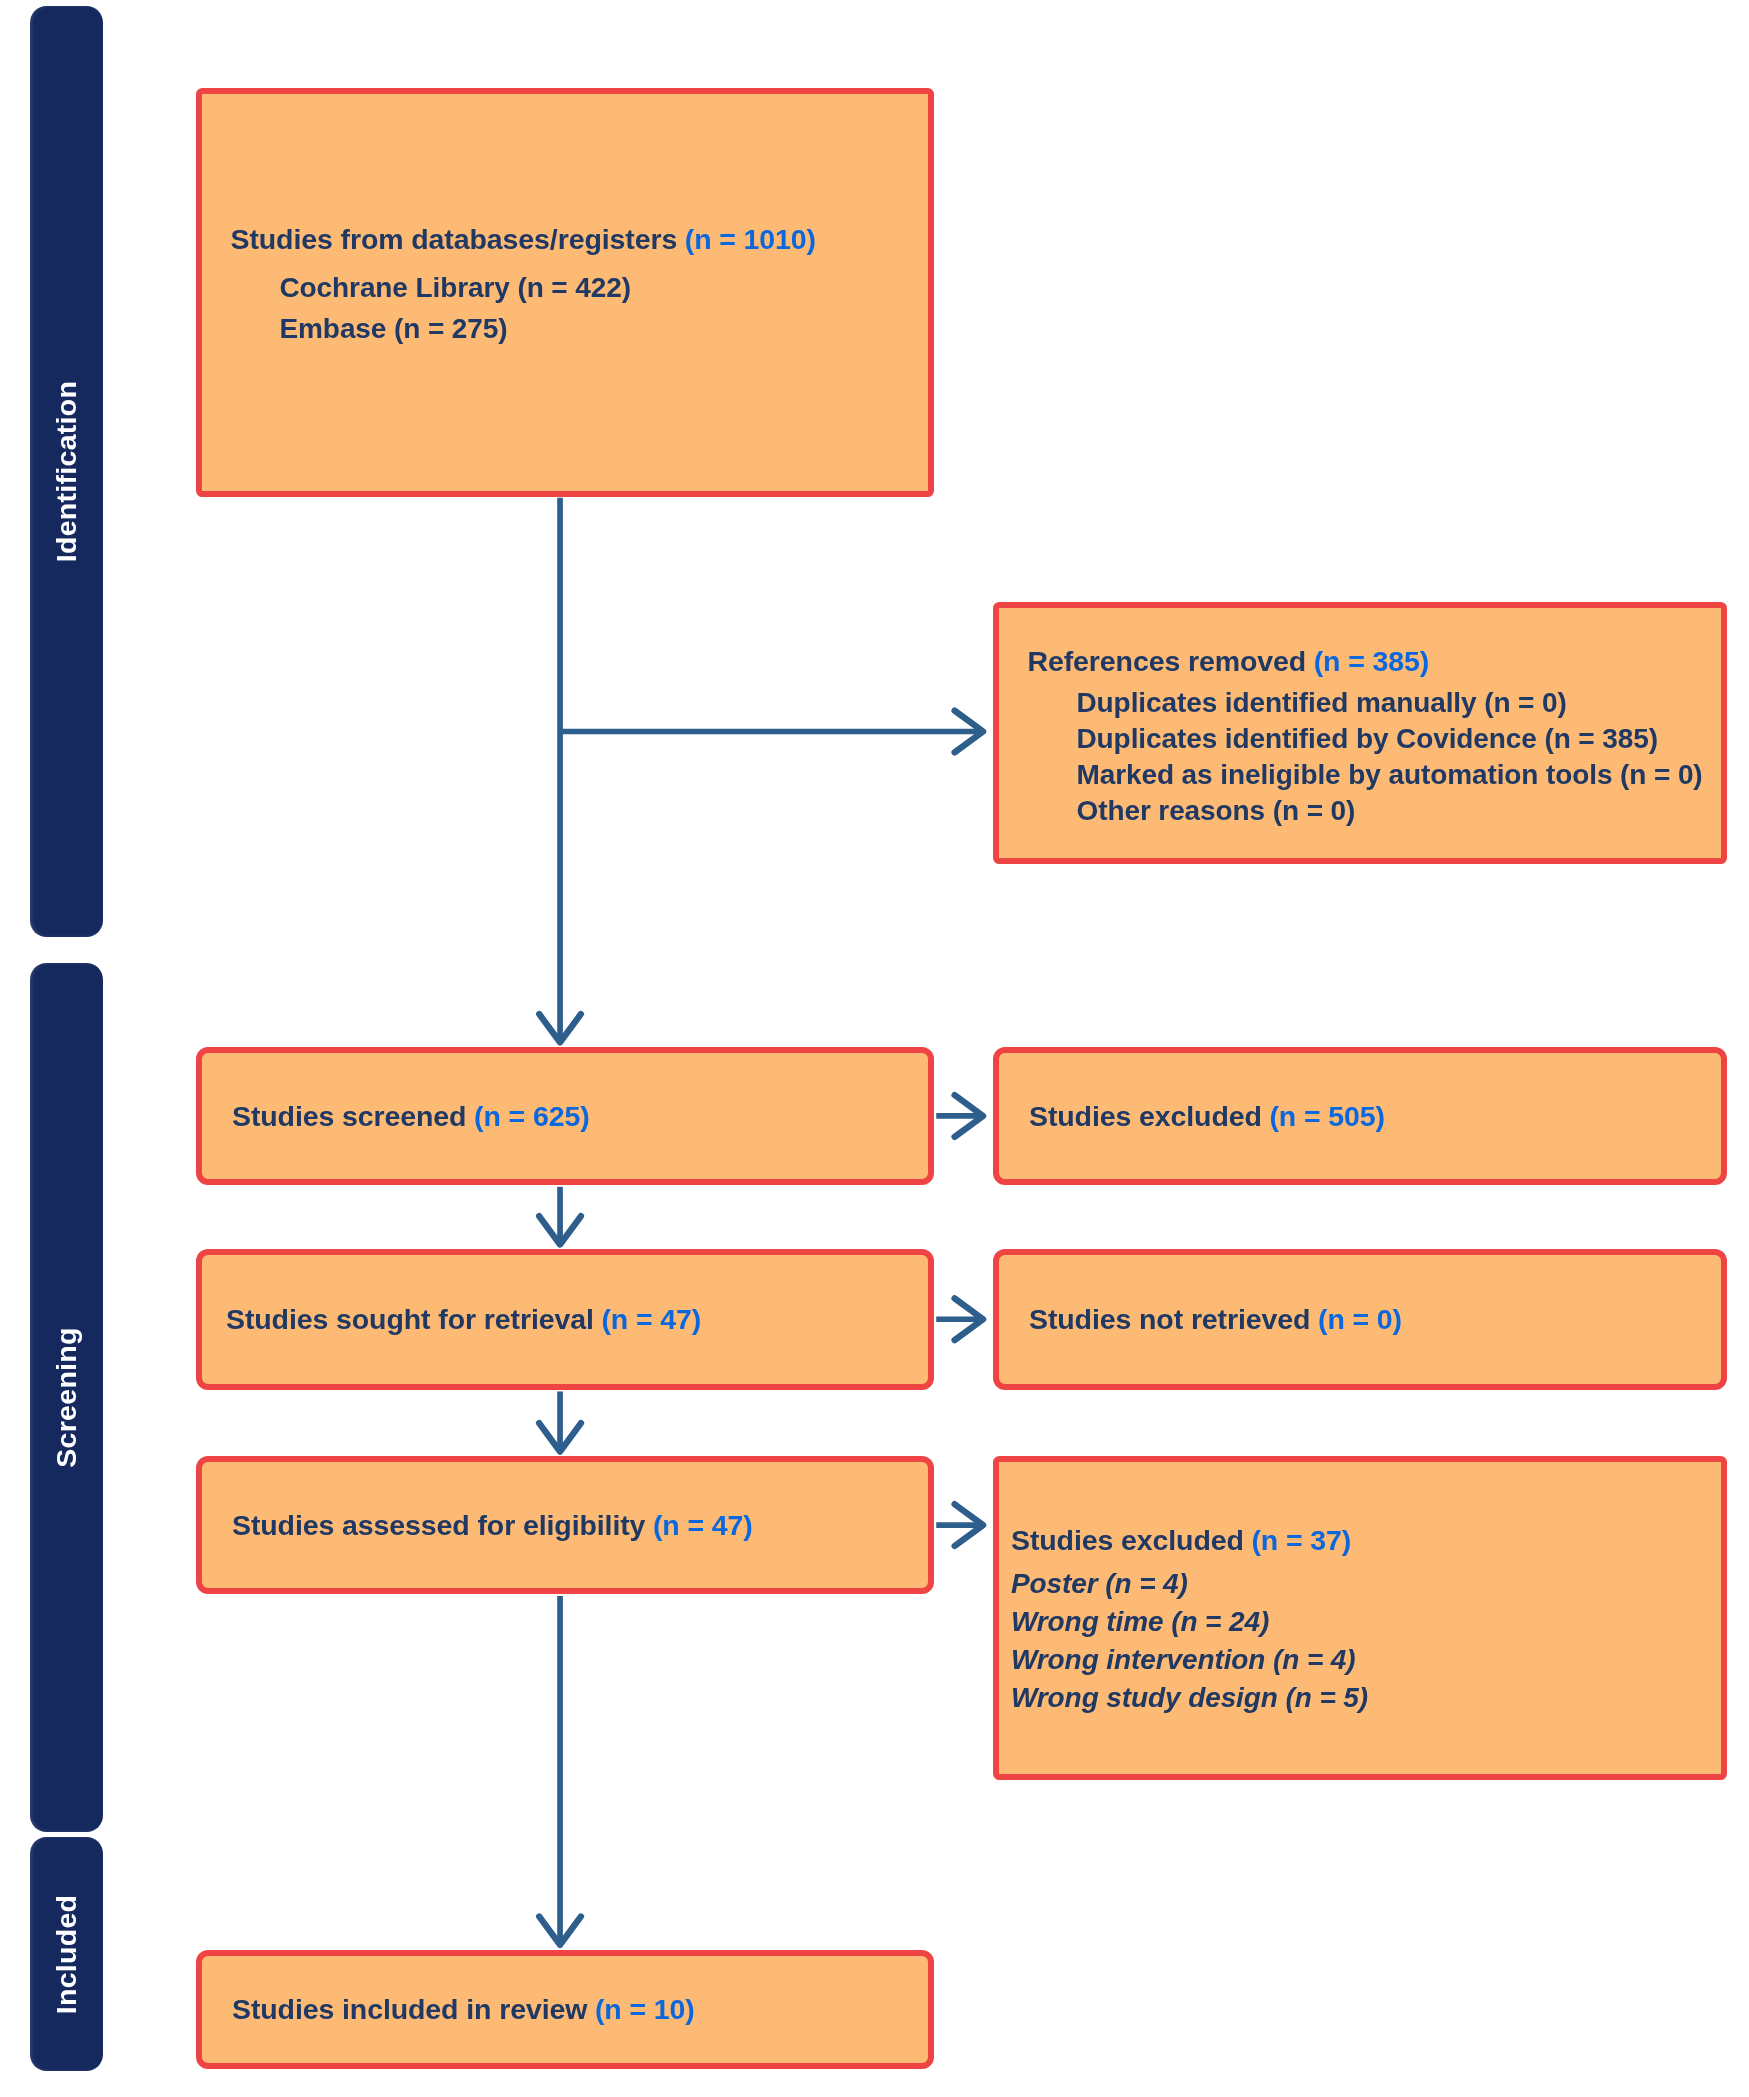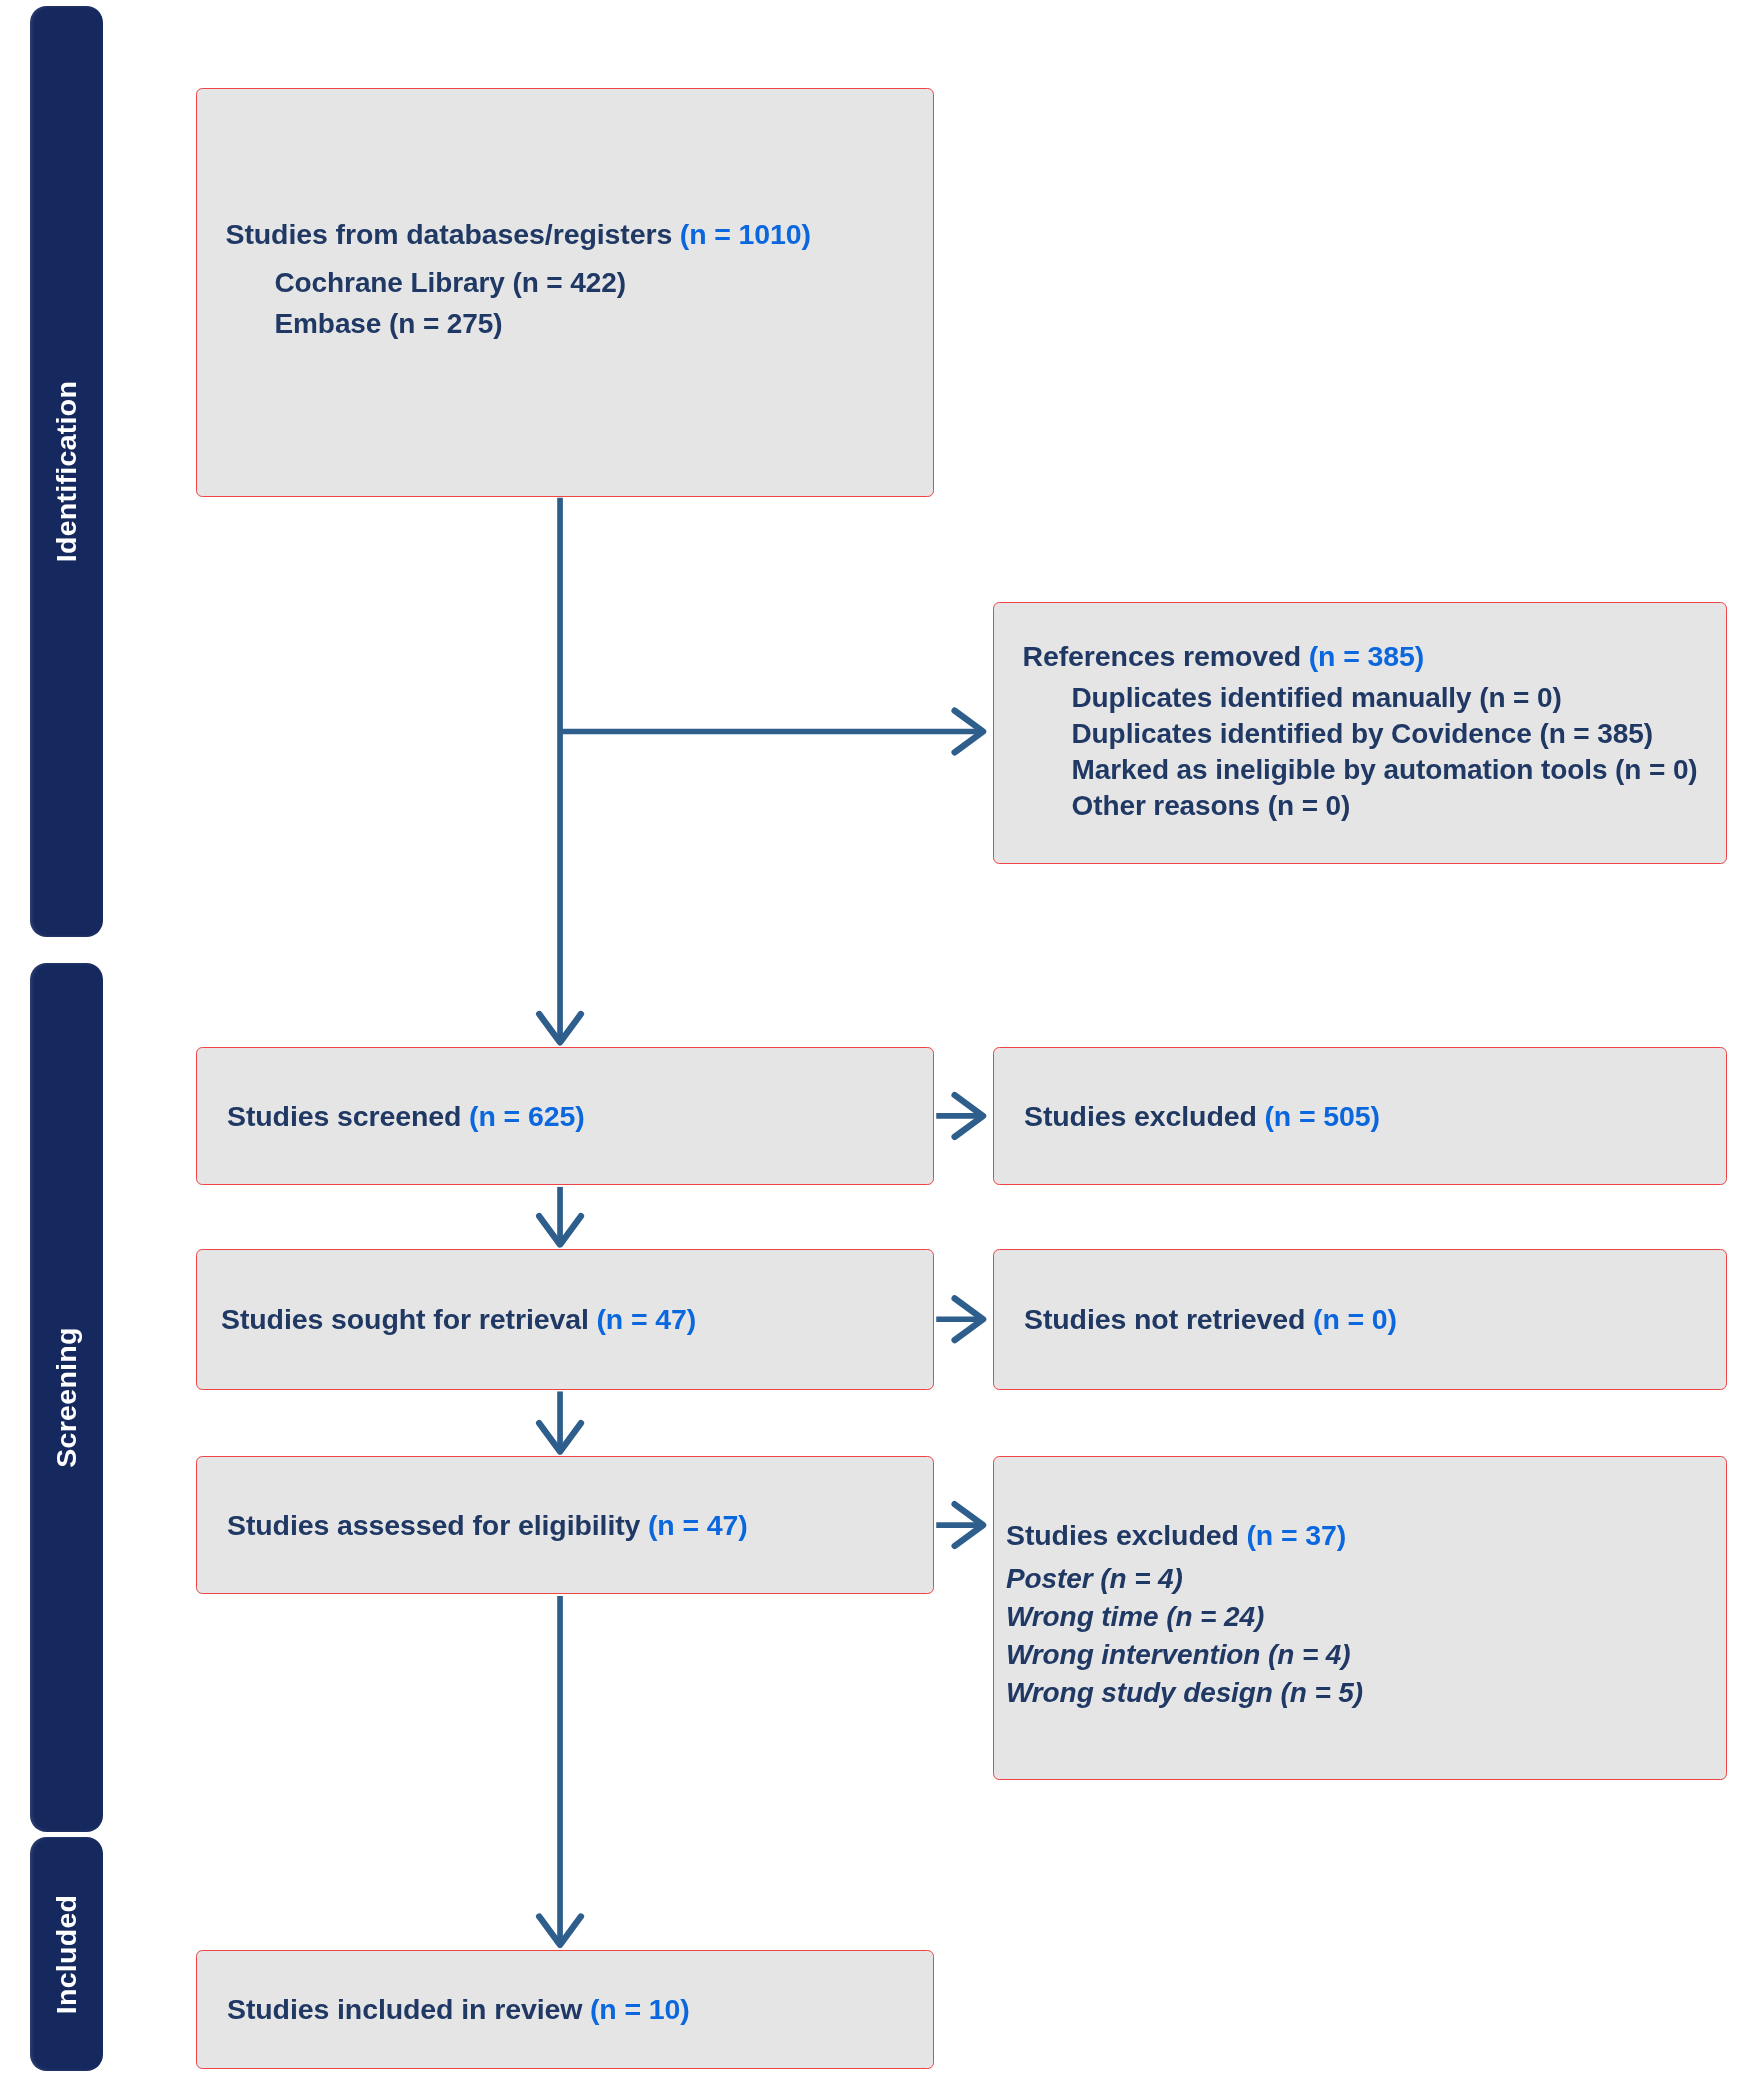--- a/index.html
+++ b/index.html
@@ -18,29 +18,29 @@
   .stage-bar span{
     transform:rotate(-90deg);white-space:nowrap;
     color:#ffffff;font-size:28.5px;font-weight:700;letter-spacing:0.3px;
   }
   #bar-identification{top:6.3px;height:931px;}
   #bar-screening{top:963px;height:869px;}
   #bar-included{top:1837px;height:234px;}
 
   
   .box{
-    position:absolute;background:#e5e5e5;
-    border:1px solid #ef4444;border-radius:6.3px;
+    position:absolute;background:#fdba74;
+    border:6px solid #ef4444;border-radius:6.3px;
     box-sizing:border-box;color:#1F3864;
   }
   .box-title{font-size:28.5px;font-weight:700;letter-spacing:-0.1px;line-height:37px;}
   .box-title .n{color:#0B67DD;margin-left:7.6px;}
   .sub{margin-top:9px;}
   .sub div{font-size:28px;font-weight:700;letter-spacing:-0.1px;}
-  .center-v{display:flex;align-items:center;padding-left:30px;padding-right:19px;}
+  .center-v{display:flex;align-items:center;padding-left:30px;padding-right:19px;border-radius:12px;}
 
   #box-databases{left:196px;top:88px;width:738px;height:409px;padding:127px 22px 0 28.5px;}
   #box-databases .sub{margin-left:49px;}
   #box-databases .sub div{line-height:41px;}
 
   #box-references-removed{left:993px;top:602px;width:734px;height:262px;padding:35px 16px 0 28.5px;}
   #box-references-removed .sub{margin-top:5px;margin-left:49px;}
   #box-references-removed .sub div{line-height:36px;}
 
   #box-screened{left:196px;top:1047px;width:738px;height:138px;}

